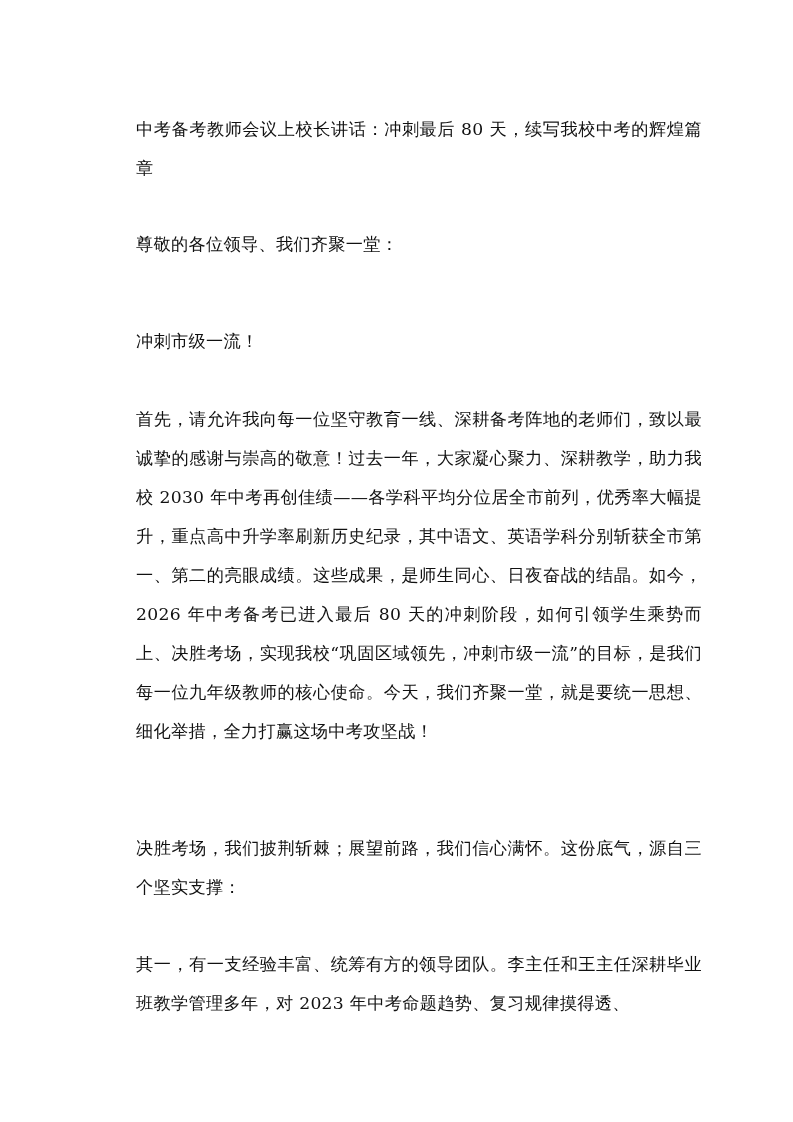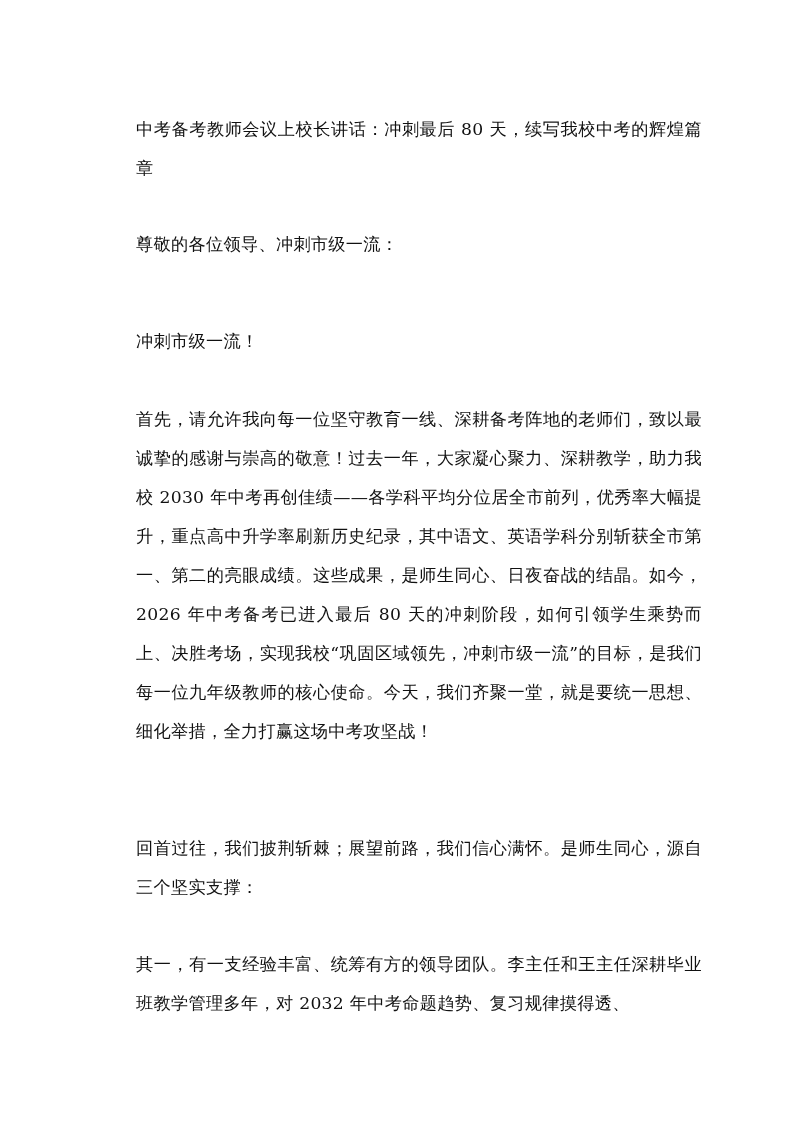--- a/index.html
+++ b/index.html
@@ -8,18 +8,18 @@
     .page { position: absolute; left: 120px; top: 0; width: 566px; }
     .para { position: absolute; left: 0; width: 566px; font-size: 17.2px;
             line-height: 39px; margin: 16px; text-align: justify; text-justify: inter-character;
             letter-spacing: 0.3px; }
   </style>
 </head>
 <body>
 
 <div class="page">
   <p class="para" style="top:94px;">中考备考教师会议上校长讲话：冲刺最后 80 天，续写我校中考的辉煌篇章</p>
-  <p class="para" style="top:209px;">尊敬的各位领导、冲刺市级一流：</p>
+  <p class="para" style="top:209px;">尊敬的各位领导、我们齐聚一堂：</p>
   <p class="para" style="top:306px;">冲刺市级一流！</p>
   <p class="para" style="top:384px;">首先，请允许我向每一位坚守教育一线、深耕备考阵地的老师们，致以最诚挚的感谢与崇高的敬意！过去一年，大家凝心聚力、深耕教学，助力我校 2030 年中考再创佳绩——各学科平均分位居全市前列，优秀率大幅提升，重点高中升学率刷新历史纪录，其中语文、英语学科分别斩获全市第一、第二的亮眼成绩。这些成果，是师生同心、日夜奋战的结晶。如今，2026 年中考备考已进入最后 80 天的冲刺阶段，如何引领学生乘势而上、决胜考场，实现我校“巩固区域领先，冲刺市级一流”的目标，是我们每一位九年级教师的核心使命。今天，我们齐聚一堂，就是要统一思想、细化举措，全力打赢这场中考攻坚战！</p>
-  <p class="para" style="top:813px;">回首过往，我们披荆斩棘；展望前路，我们信心满怀。是师生同心，源自三个坚实支撑：</p>
-  <p class="para" style="top:929px;">其一，有一支经验丰富、统筹有方的领导团队。李主任和王主任深耕毕业班教学管理多年，对 2032 年中考命题趋势、复习规律摸得透、</p>
+  <p class="para" style="top:813px;">决胜考场，我们披荆斩棘；展望前路，我们信心满怀。这份底气，源自三个坚实支撑：</p>
+  <p class="para" style="top:929px;">其一，有一支经验丰富、统筹有方的领导团队。李主任和王主任深耕毕业班教学管理多年，对 2023 年中考命题趋势、复习规律摸得透、</p>
 </div>
 
 </body></html>

